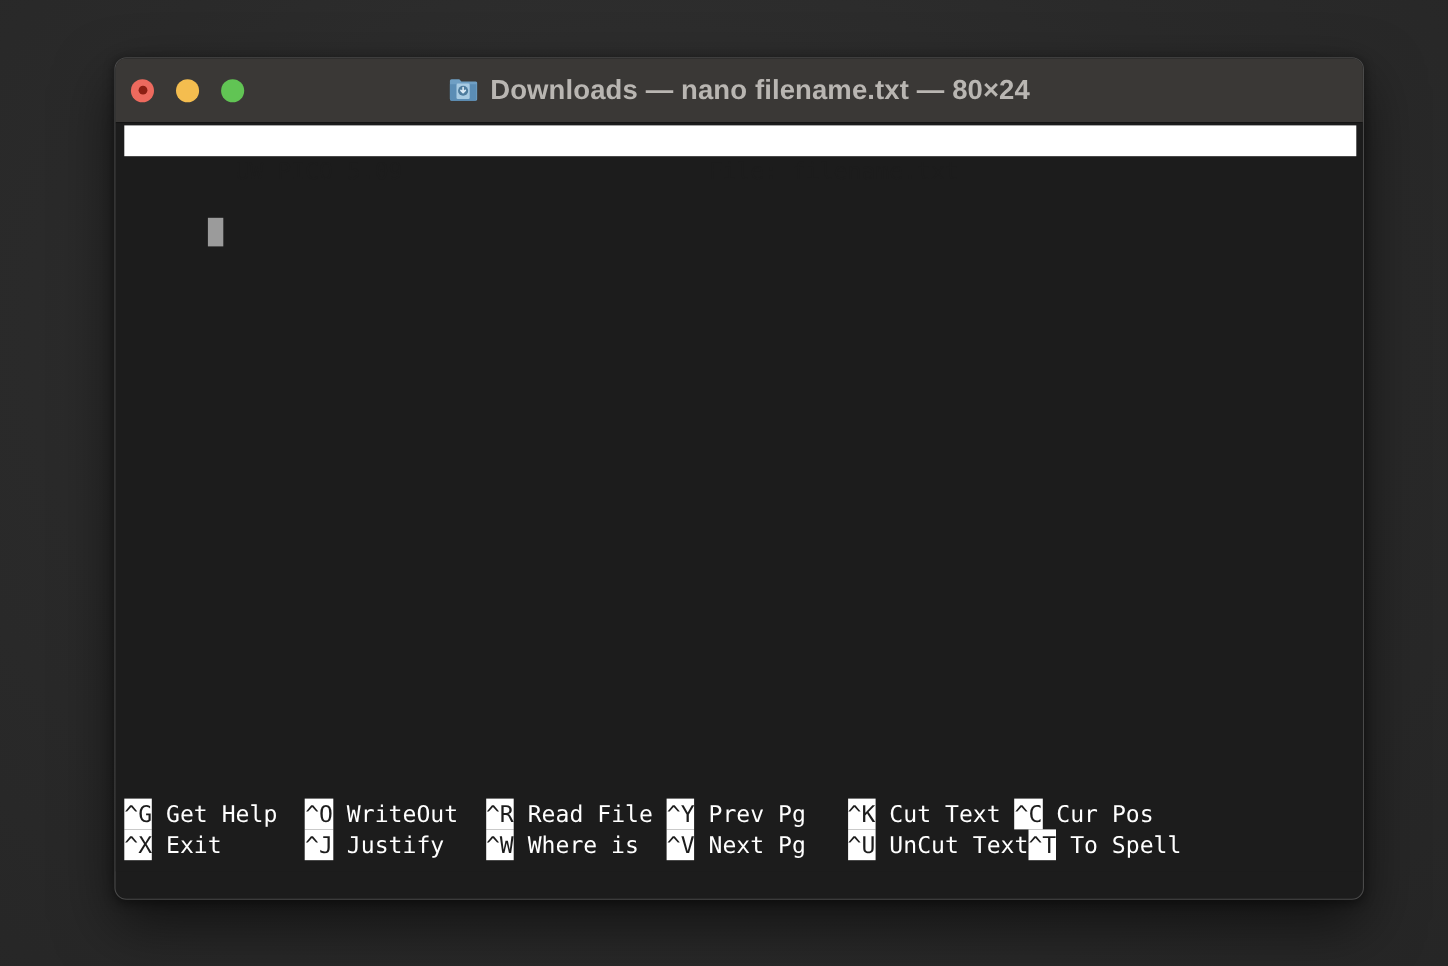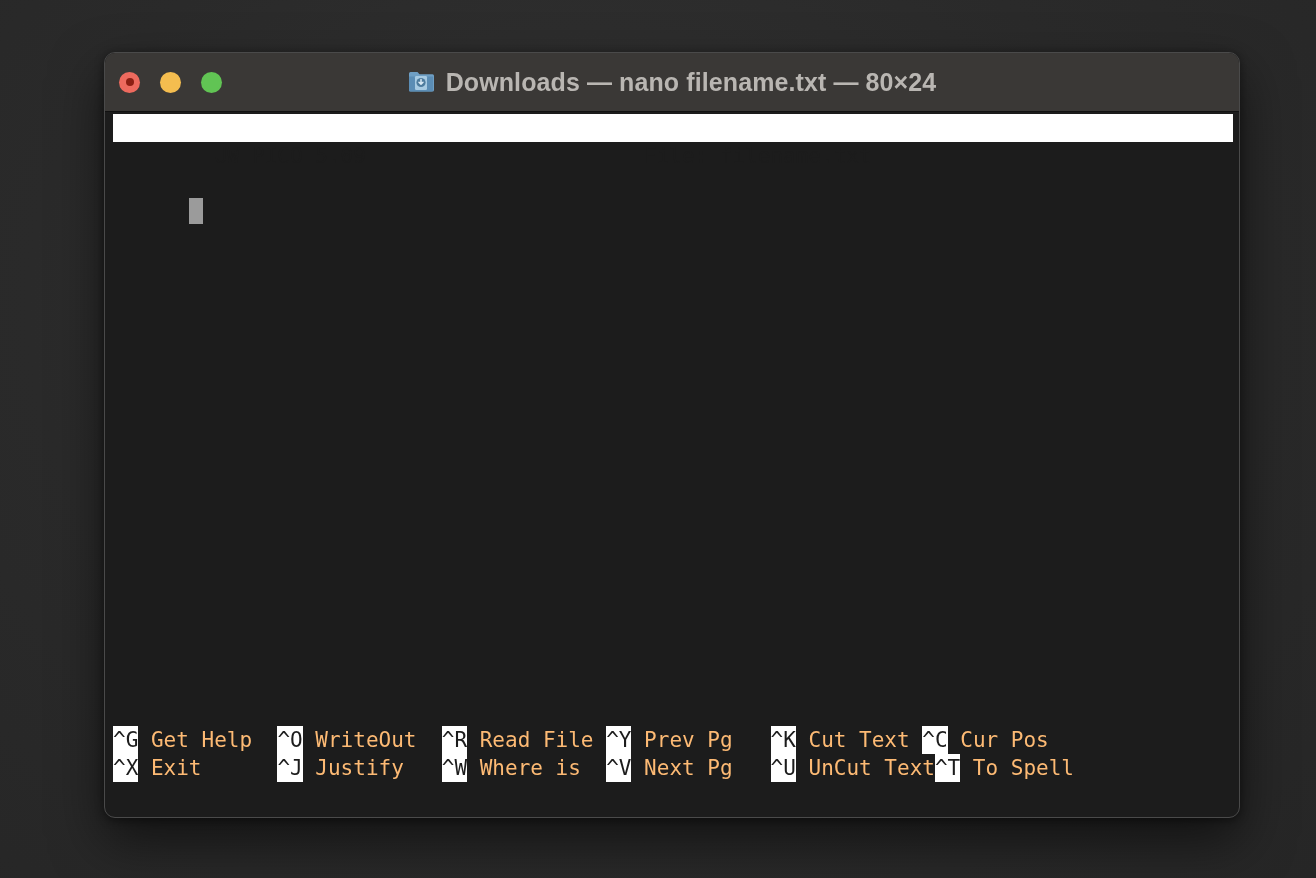--- a/index.html
+++ b/index.html
@@ -135,21 +135,21 @@
     white-space: pre;
     display: flex;
     align-items: stretch;
   }
   .key {
     background: #ffffff;
     color: #1c1c1c;
     white-space: pre;
   }
   .lbl {
-    color: #fdba74;
+    color: #ffffff;
     white-space: pre;
   }
 </style>
 </head>
 <body>
 
 <div class="window">
 
   <div class="titlebar">
 

